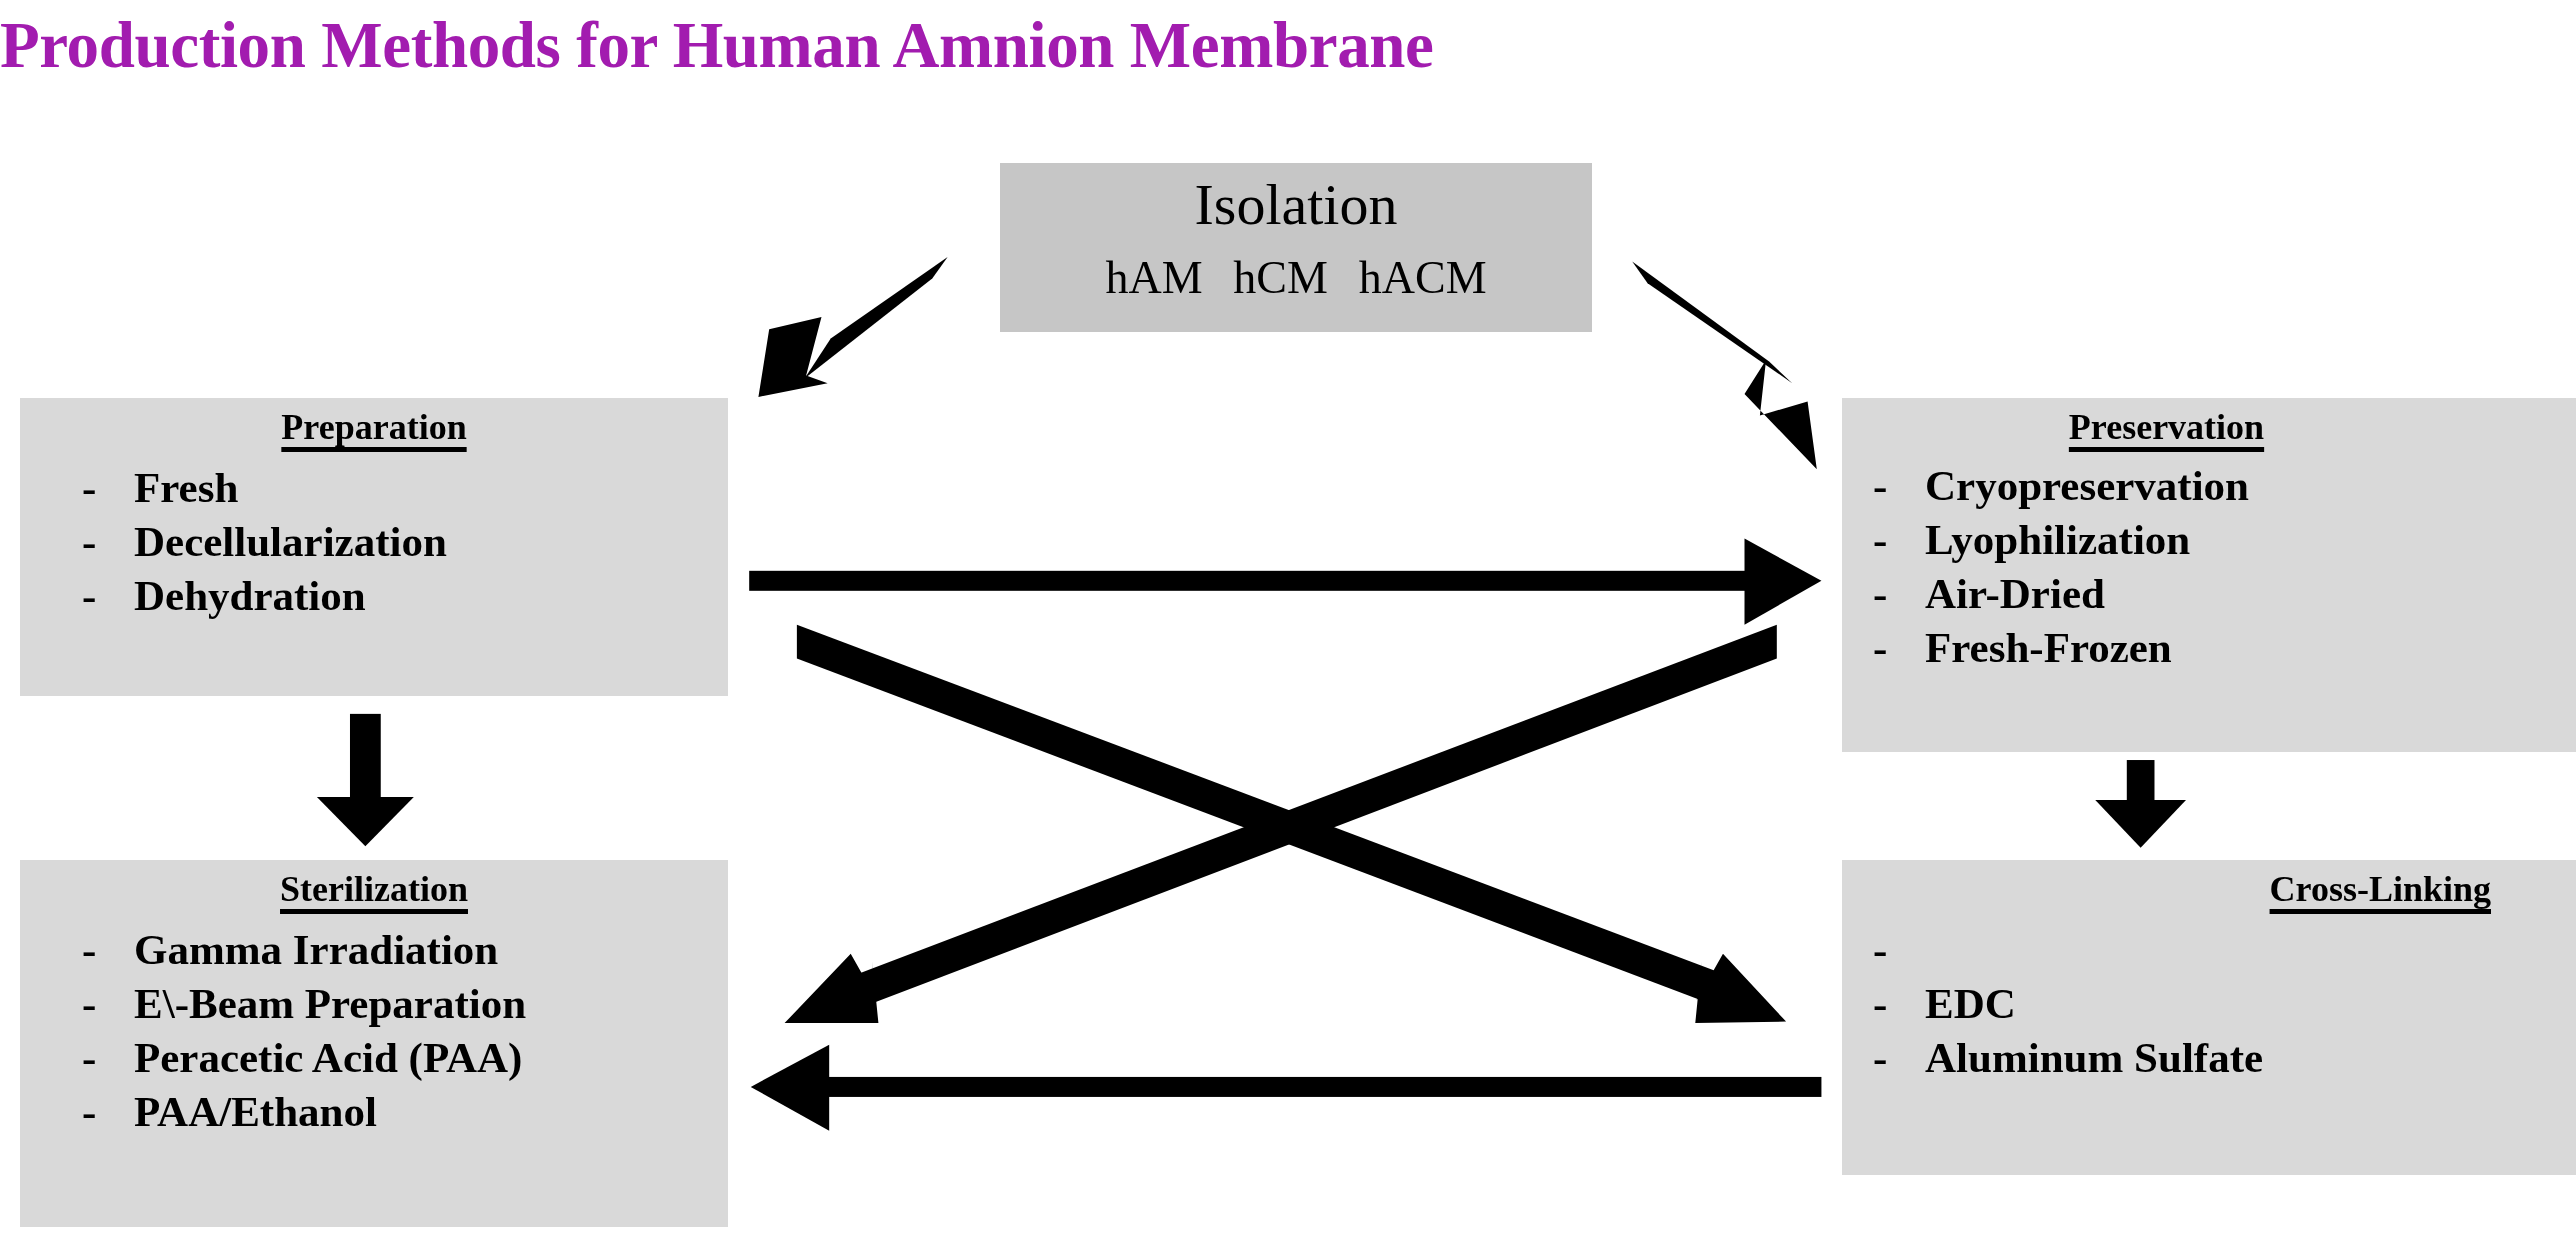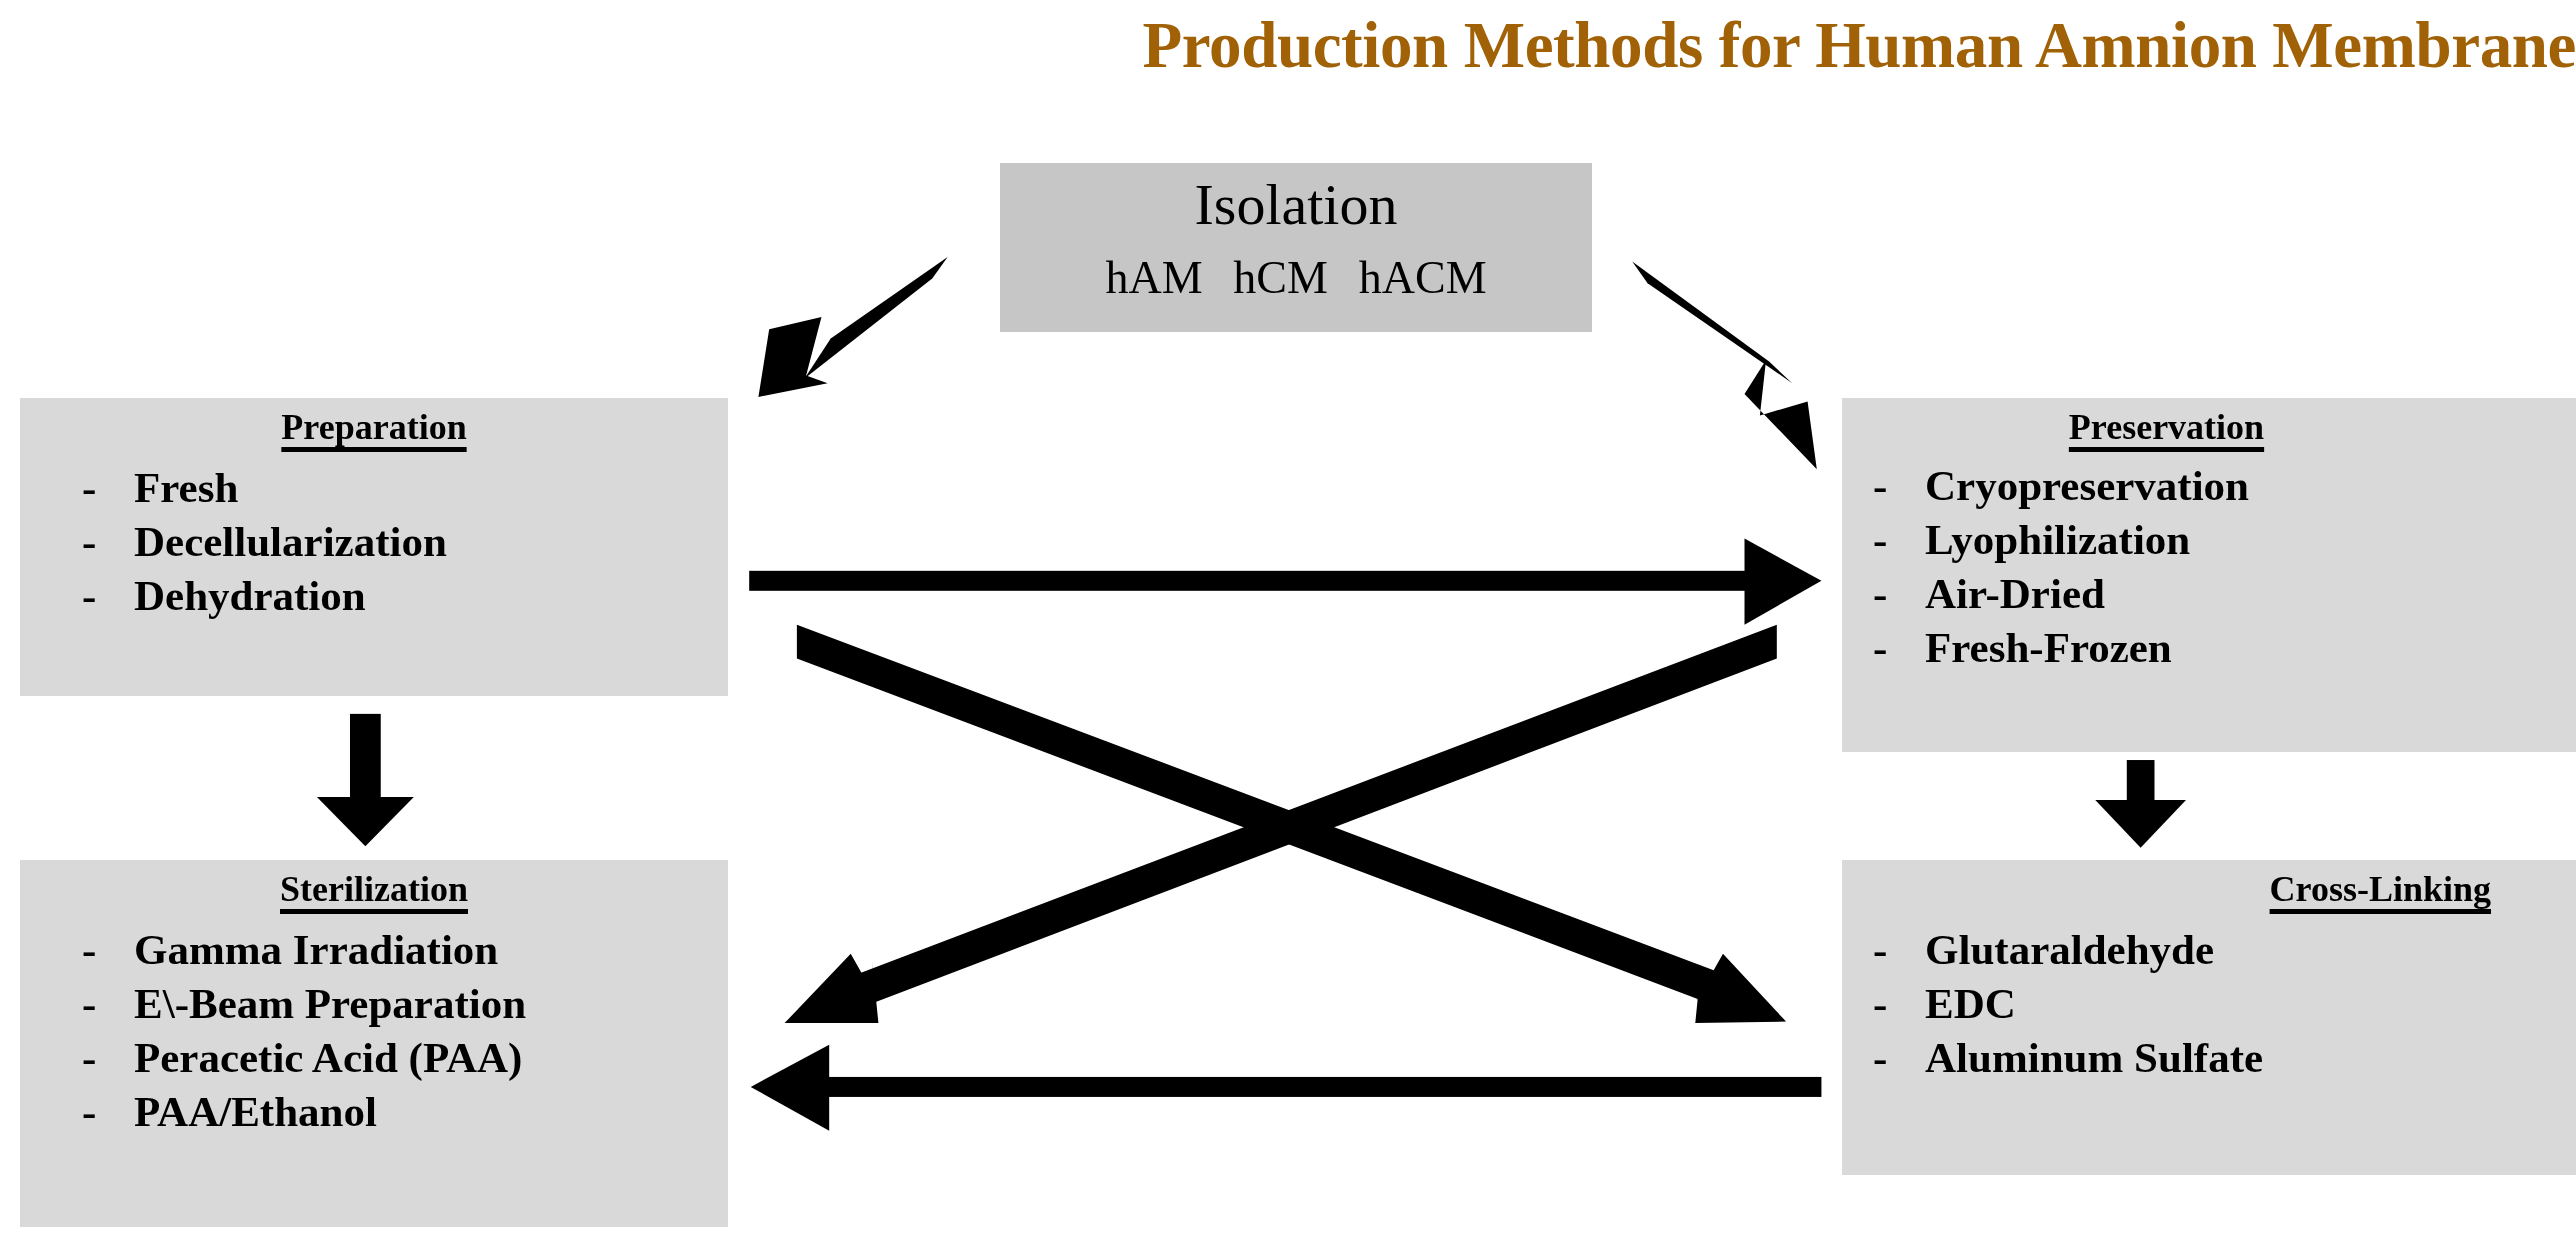--- a/index.html
+++ b/index.html
@@ -22,24 +22,24 @@
     height: 1247px;
     pointer-events: none;
   }
 
   
   .page-title {
     position: absolute;
     left: 0;
     top: 7.7px;
     width: 2576px;
-    text-align: right;
+    text-align: left;
     font-size: 65px;
     font-weight: bold;
-    color: #a16207;
+    color: #a21caf;
     letter-spacing: -0.4px;
     white-space: nowrap;
   }
 
   
   .node {
     position: absolute;
     box-sizing: border-box;
     color: #000000;
   }
@@ -262,21 +262,20 @@
           <span>Fresh-Frozen</span>
         </li>
     </ul>
   </div>
 
   <div class="node" id="crosslinking">
     <div class="node-heading">Cross-Linking</div>
     <ul class="node-list">
       <li>
           <span class="bullet">-</span>
-          <span>Glutaraldehyde</span>
         </li>
       <li>
           <span class="bullet">-</span>
           <span>EDC</span>
         </li>
       <li>
           <span class="bullet">-</span>
           <span>Aluminum Sulfate</span>
         </li>
     </ul>

